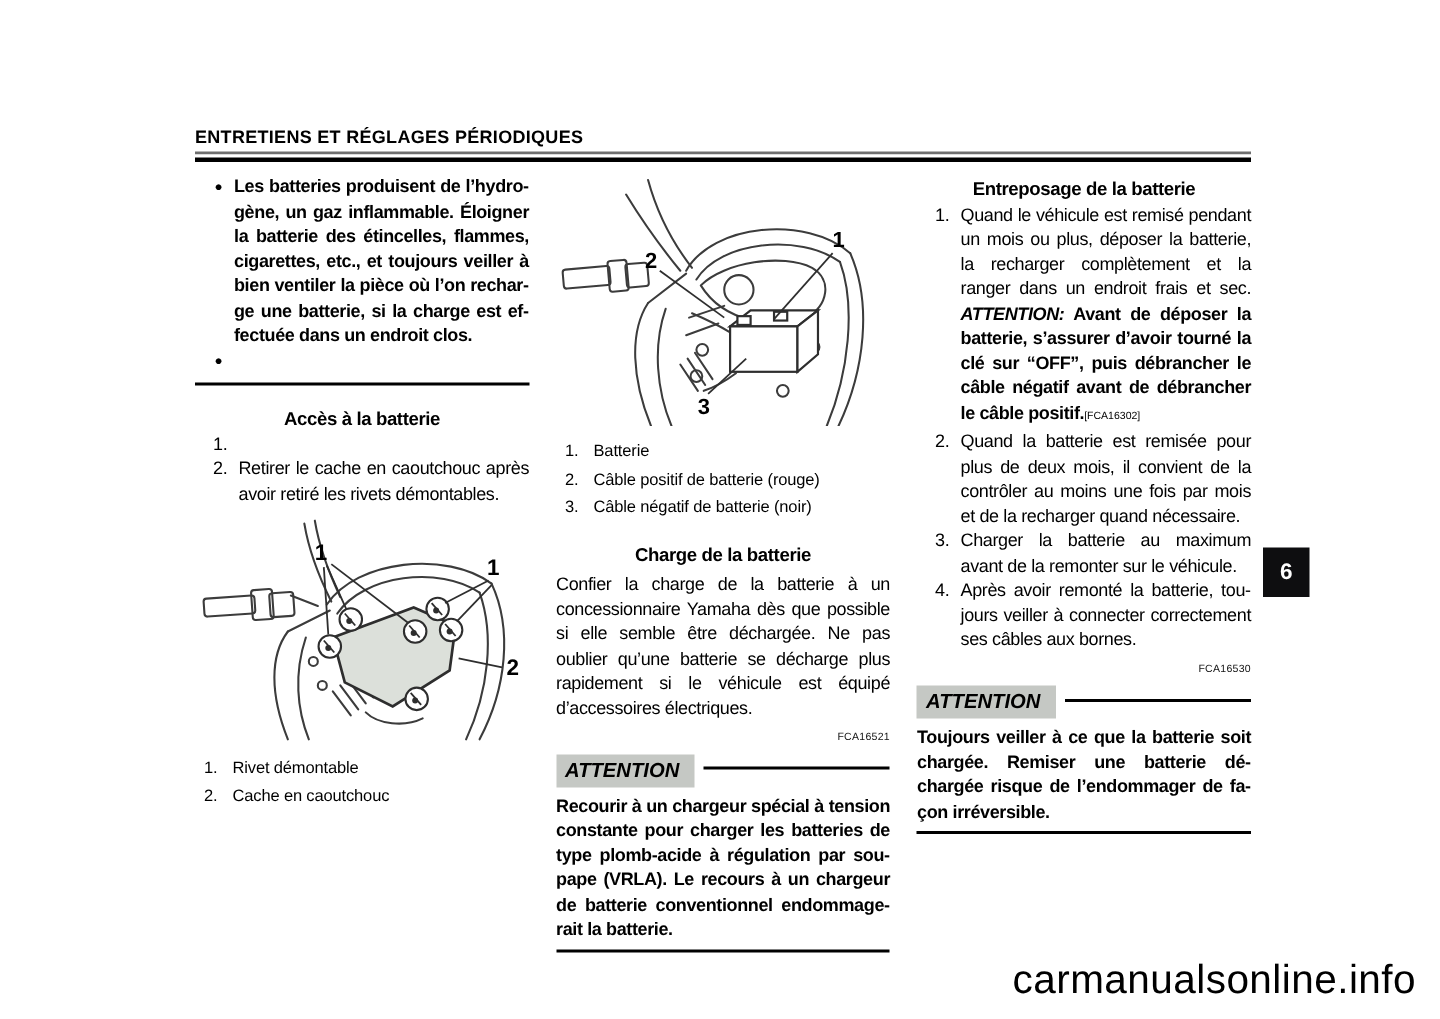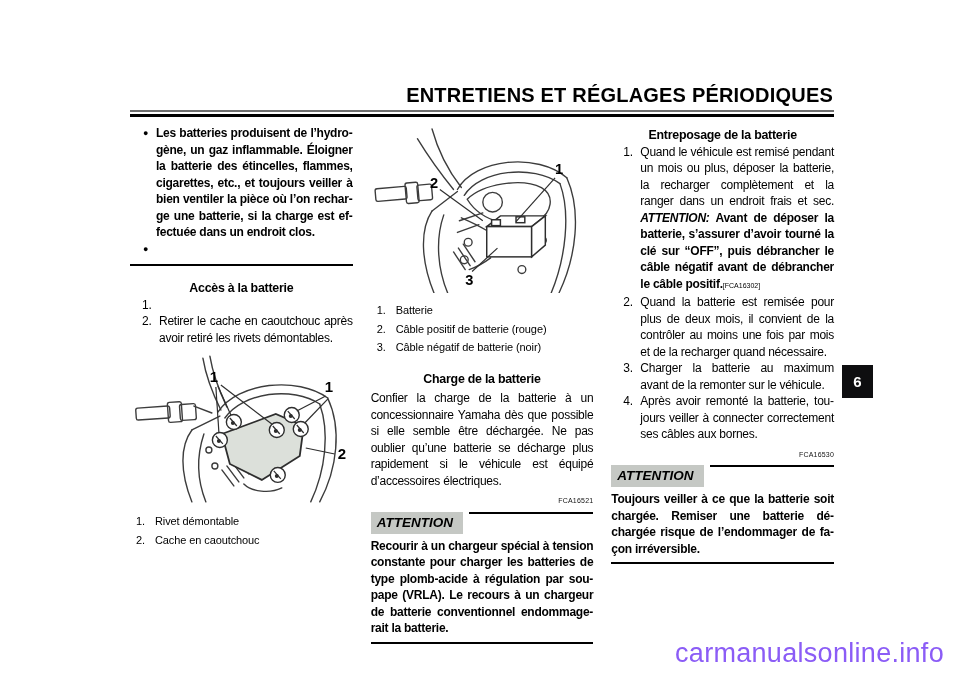--- a/index.html
+++ b/index.html
@@ -3,21 +3,21 @@
 <meta charset="utf-8">
 <style>
   * { margin:0; padding:0; box-sizing:border-box; }
   html,body { background:#ffffff; }
   .page {
     position:relative; width:960px; height:679px; background:#ffffff;
     font-family:"Liberation Sans", sans-serif; color:#000; overflow:hidden;
   }
   .content { position:absolute; left:130px; top:84px; width:704px; }
   .header-title {
-    text-align:right; font-weight:bold; font-size:20px; letter-spacing:0.2px;
+    font-weight:bold; font-size:12px; letter-spacing:0.2px;
     padding-right:1px;
   }
   .rule-thin  { height:2px; background:#6e6e6e; margin-top:3px; }
   .rule-gap   { height:2px; background:#fff; }
   .rule-thick { height:3px; background:#000; }
 
   .columns { display:flex; gap:18px; margin-top:8px; }
   .col { width:223px; font-size:12px; line-height:16.5px; letter-spacing:-0.25px; text-align:justify; }
 
   
@@ -40,21 +40,21 @@
   .fig-access { height:150px; }
   .fig-battery { height:166px; margin-top:2px; }
 
   .captions { margin-top:8px; }
   .caption-row { display:flex; font-size:11px; line-height:18.5px; text-align:left; letter-spacing:-0.1px; }
   .cap-num { flex:none; width:19px; margin-left:6px; }
 
   .body-par { margin-top:3px; }
   .fca-code { text-align:right; font-size:7px; letter-spacing:0.2px; margin-top:4px; color:#111; }
 
-  .attention-hd { display:flex; align-items:flex-start; margin-top:2px; }
+  .attention-hd { display:flex; align-items:center; margin-top:2px; }
   .attention-box {
     background:#c5c8c4; font-weight:bold; font-style:italic; font-size:13.5px;
     line-height:16px; padding:3px 10px 3px 6px; letter-spacing:0;
   }
   .attention-rule { flex:1; height:2px; background:#000; margin:0 0 3px 6px; }
   .attention-body { font-weight:bold; margin-top:4px; }
   .end-rule { height:2px; background:#000; margin-top:5px; }
 
   .inline-att-label { font-weight:bold; font-style:italic; }
   .inline-att-text { font-weight:bold; }
@@ -63,21 +63,21 @@
   .section-tab {
     position:absolute; left:842px; top:365px; width:31px; height:33px;
     background:#0e0e10; color:#fff; font-weight:bold; font-size:15px;
     display:flex; align-items:center; justify-content:center;
   }
   .page-number {
     position:absolute; left:130px; top:584px; width:704px;
     text-align:center; font-size:11.5px; letter-spacing:0;
   }
   .watermark {
-    position:absolute; right:16px; top:638px; font-size:27px; color:#8b5cf6;
+    position:absolute; right:16px; top:638px; font-size:27px; color:#000000;
     letter-spacing:0.3px;
   }
   .callout-digit { font:bold 15px "Liberation Sans", sans-serif; fill:#000; }
 </style>
 </head>
 <body>
 
 <div class="page">
   <div class="content">
 

